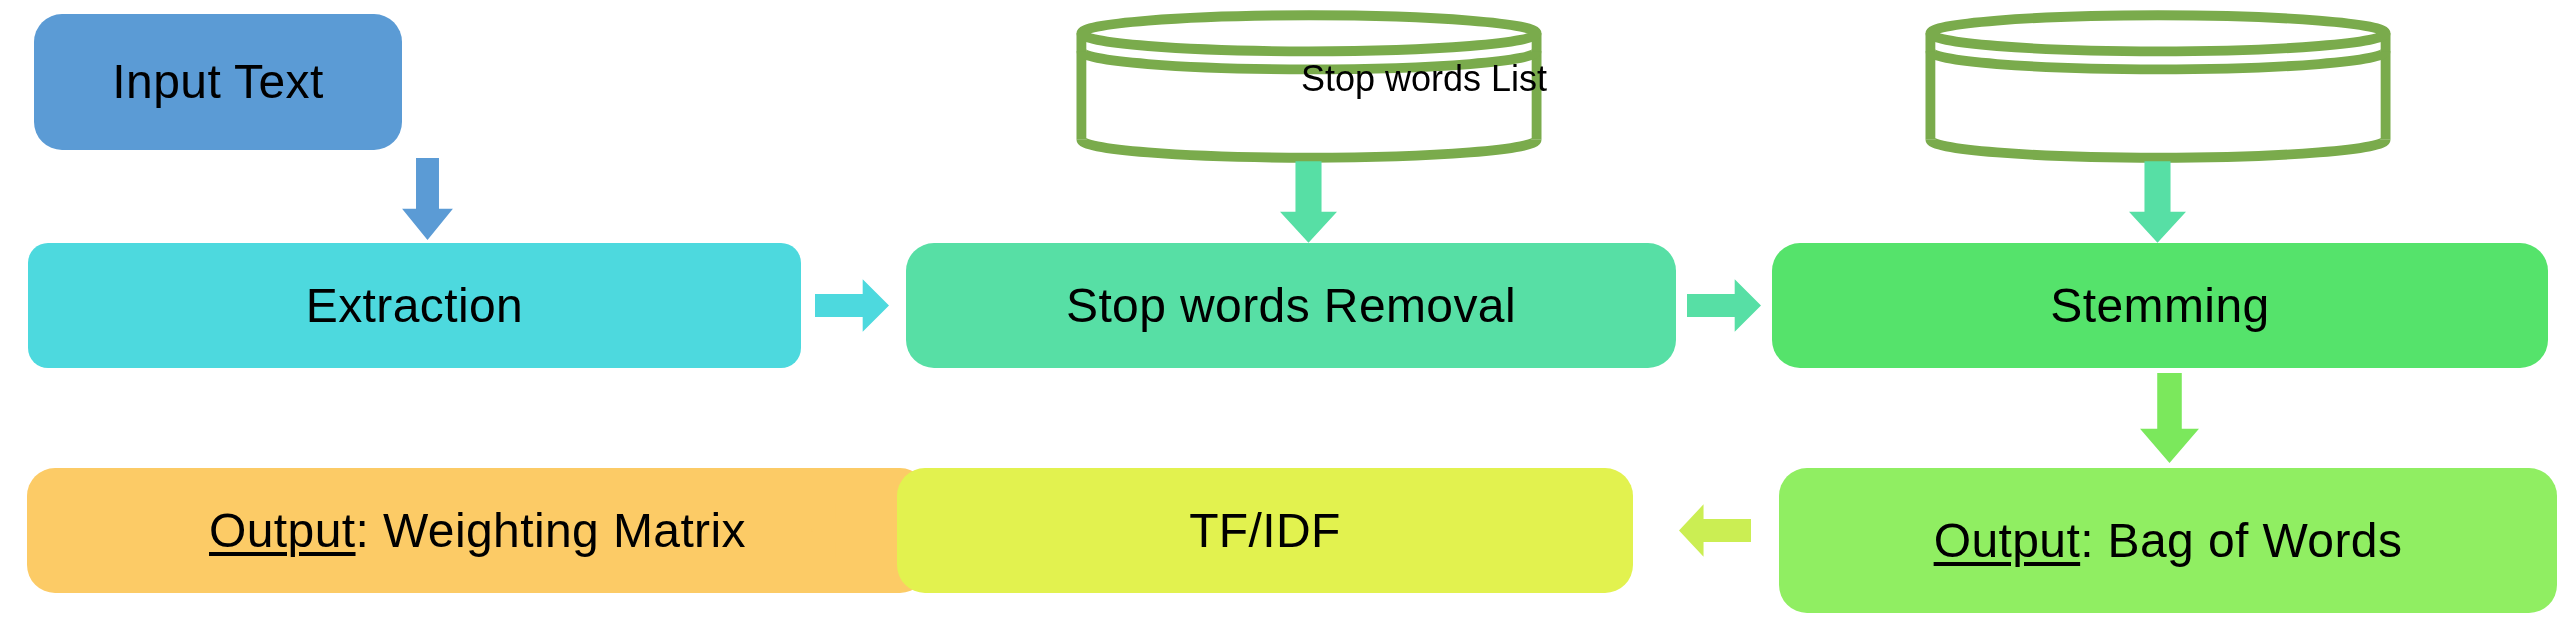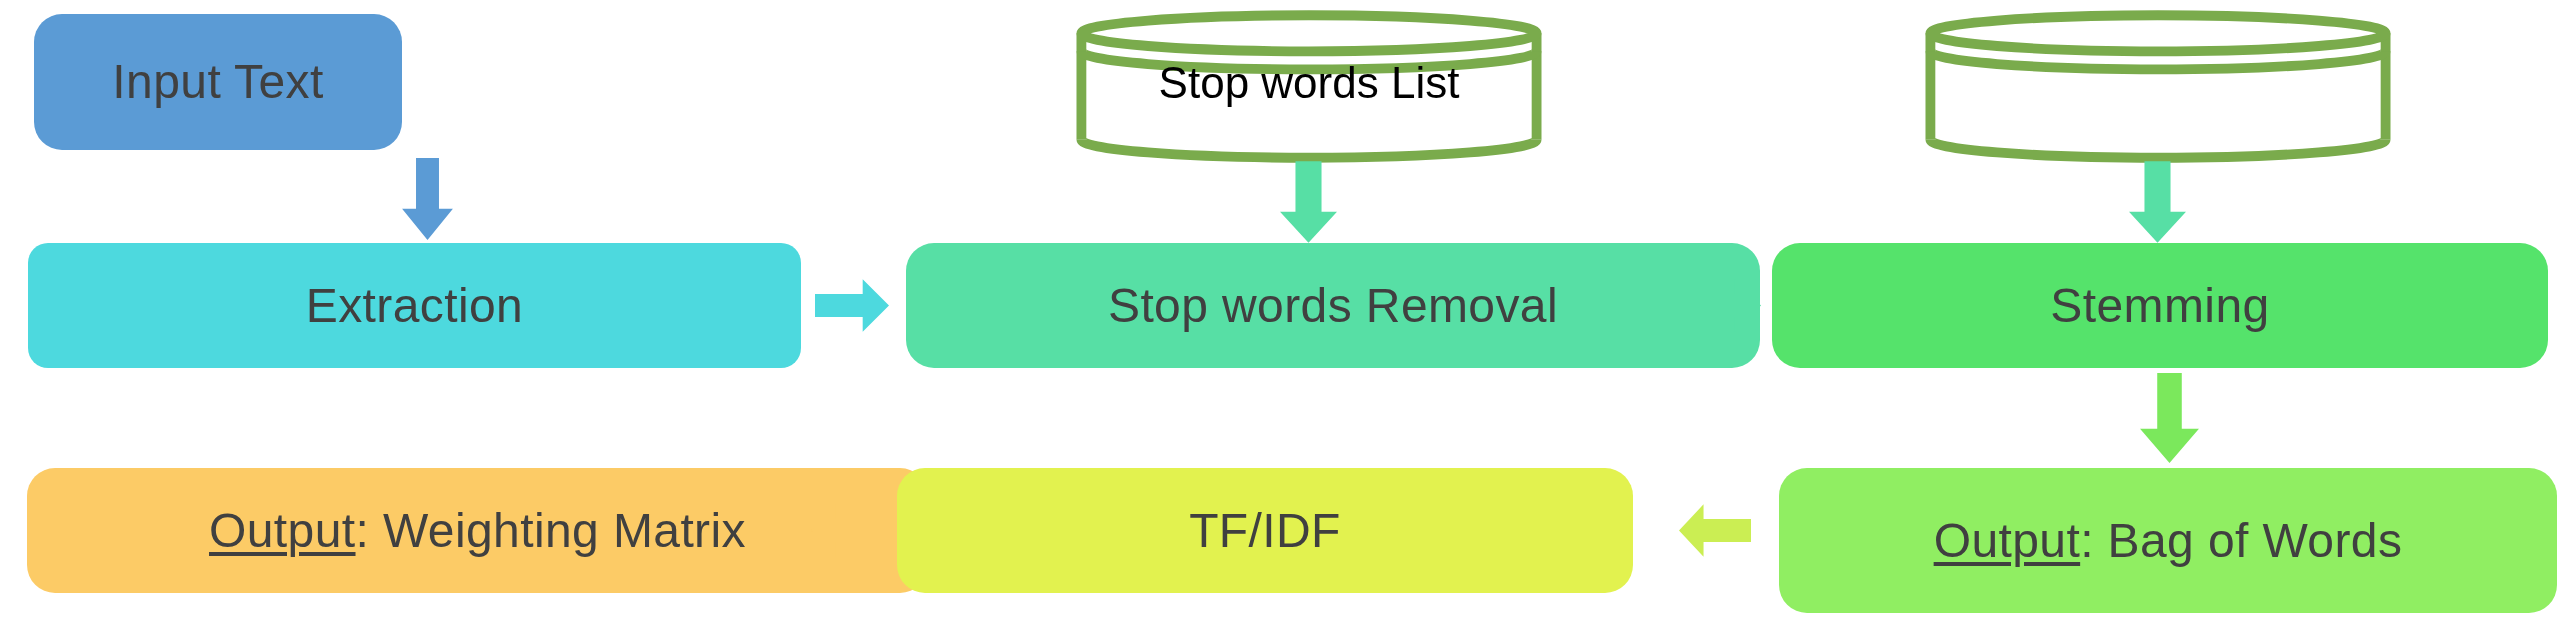--- a/index.html
+++ b/index.html
@@ -22,21 +22,21 @@
     position: absolute;
     border-radius: 28px;
     display: flex;
     align-items: center;
     justify-content: center;
     box-sizing: border-box;
   }
   .node-label {
     font-family: "Liberation Sans", sans-serif;
     font-size: 48px;
-    color: #404040;
+    color: #000000;
     line-height: 1;
     white-space: nowrap;
     letter-spacing: 0.4px;
   }
   .underline-word {
     text-decoration: underline;
     text-underline-offset: 4.9px;
     text-decoration-thickness: 4.1px;
   }
   
@@ -44,23 +44,23 @@
     position: absolute;
   }
   .cylinder svg {
     display: block;
     overflow: visible;
   }
   .cyl-label {
     position: absolute;
     left: 0;
     right: 0;
-    text-align: center;
+    text-align: right;
     font-family: "Liberation Sans", sans-serif;
-    font-size: 44px;
+    font-size: 36px;
     color: #000000;
     white-space: nowrap;
   }
   
   .arrow {
     position: absolute;
   }
   .arrow svg { display: block; }
 </style>
 </head>
@@ -108,21 +108,21 @@
   <div class="arrow" style="left:2129px; top:161px; width:57px; height:82px;">
     <svg width="57" height="82" viewBox="0 0 70 100">
       <polygon points="19,0 51,0 51,62 70,62 35,100 0,62 19,62" fill="#57DFA5"></polygon>
     </svg>
   </div>
 
   <div class="node" style="left:28px; top:243px; width:773px; height:125px; background:#4DD9DE;border-radius:20px;">
     <span class="node-label">Extraction</span>
   </div>
 
-  <div class="node" style="left:906px; top:243px; width:854px; height:125px; background:#57DFA5;">
+  <div class="node" style="left:906px; top:243px; width:770px; height:125px; background:#57DFA5;">
     <span class="node-label">Stop words Removal</span>
   </div>
 
   <div class="node" style="left:1772px; top:243px; width:776px; height:125px; background:#55E36B;align-items:center;">
     <span class="node-label">Stemming</span>
   </div>
 
   <div class="arrow" style="left:815px; top:279px; width:74px; height:53px;">
     <svg width="74" height="53" viewBox="0 0 90 64">
       <polygon points="0,18 58,18 58,0 90,32 58,64 58,46 0,46" fill="#4DD9DE"></polygon>

